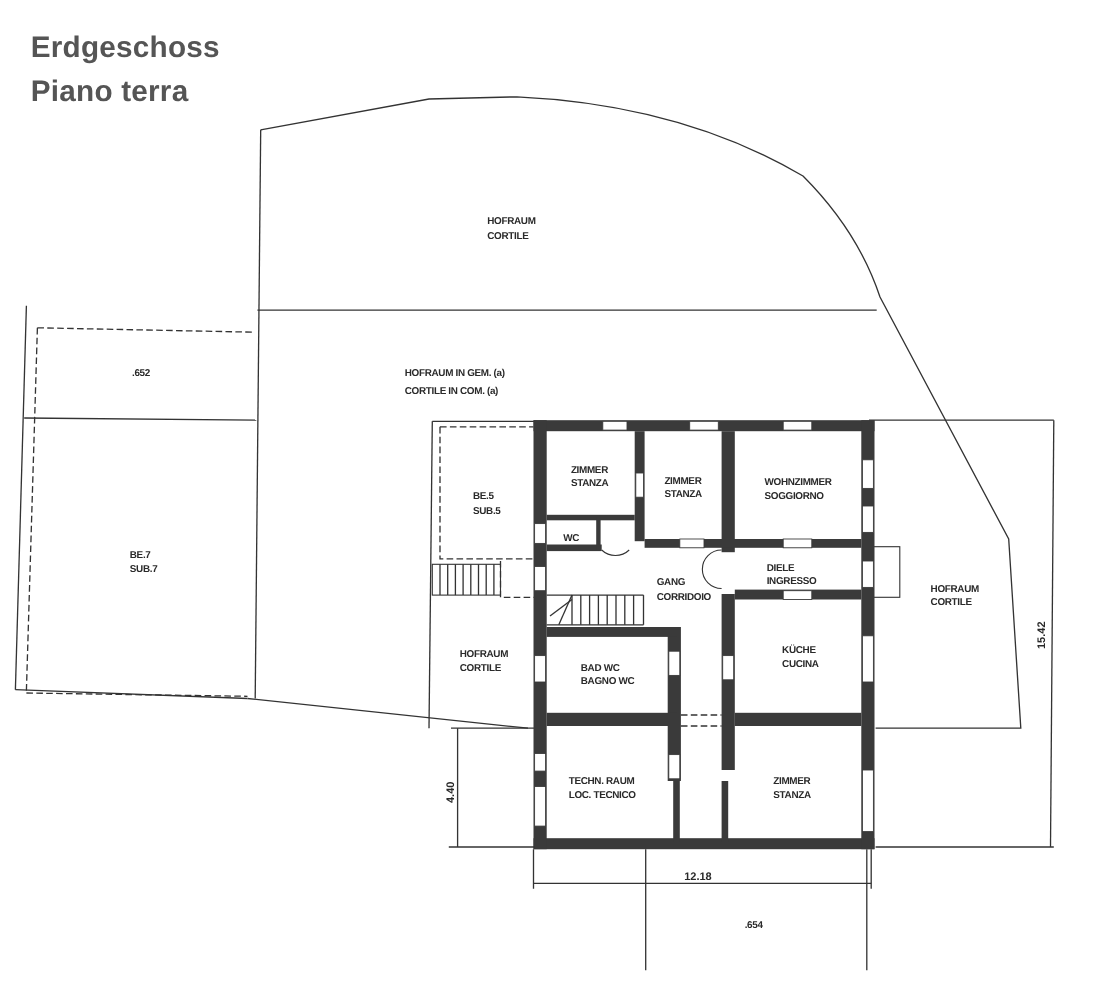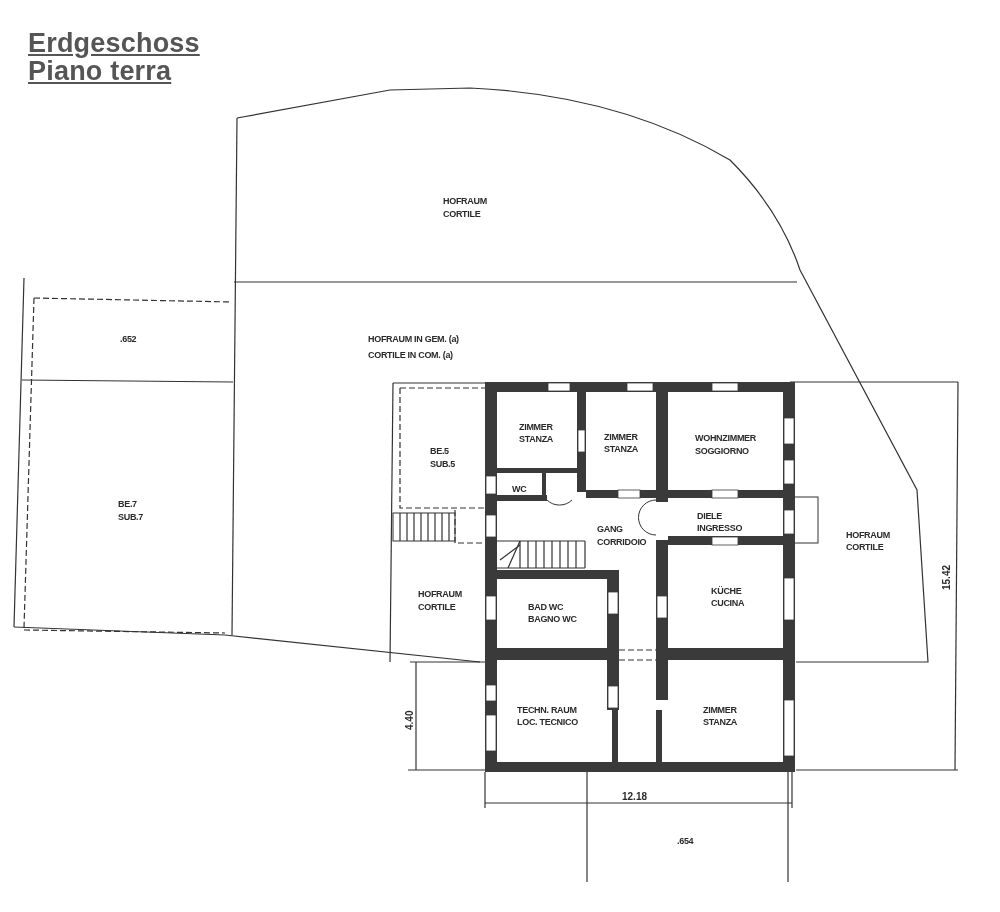--- a/index.html
+++ b/index.html
@@ -1,22 +1,22 @@
 <!DOCTYPE html>
 <html><head>
   <meta charset="utf-8">
   <style>
     html, body { margin: 0; padding: 0; background: #ffffff; }
     body { width: 1000px; height: 912px; position: relative; overflow: hidden; font-family: "Liberation Sans", sans-serif; }
     .title {
       position: absolute; left: 28px; color: #555555; font-weight: bold; font-size: 27px;
-      font-family: "Liberation Sans", sans-serif; letter-spacing: 0.2px; text-decoration: underline;
+      font-family: "Liberation Sans", sans-serif; letter-spacing: 0.2px;
     }
     #title-1 { top: 28px; }
-    #title-2 { top: 56px; }
+    #title-2 { top: 68px; }
     svg#plan { position: absolute; left: 0; top: 0; }
     .lbl { font-family: "Liberation Sans", sans-serif; font-weight: bold; font-size: 9px; fill: #2a2a2a; letter-spacing: -0.3px; }
     .dim { font-family: "Liberation Sans", sans-serif; font-weight: bold; font-size: 10px; fill: #2a2a2a; }
     .line { stroke: #333; stroke-width: 1.2; fill: none; }
     .dash { stroke: #333; stroke-width: 1.2; fill: none; stroke-dasharray: 6 3; }
     .wall { fill: #3a3a3a; }
     .win { fill: #ffffff; stroke: #3a3a3a; stroke-width: 0.8; }
     .door { fill: none; stroke: #333; stroke-width: 1; }
   </style>
 </head>

